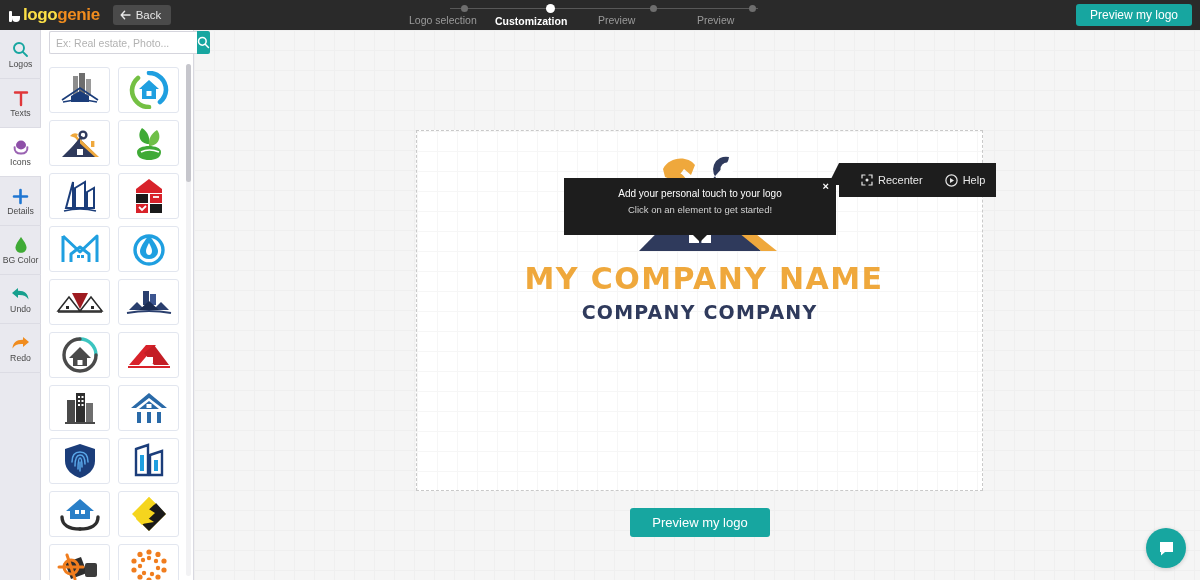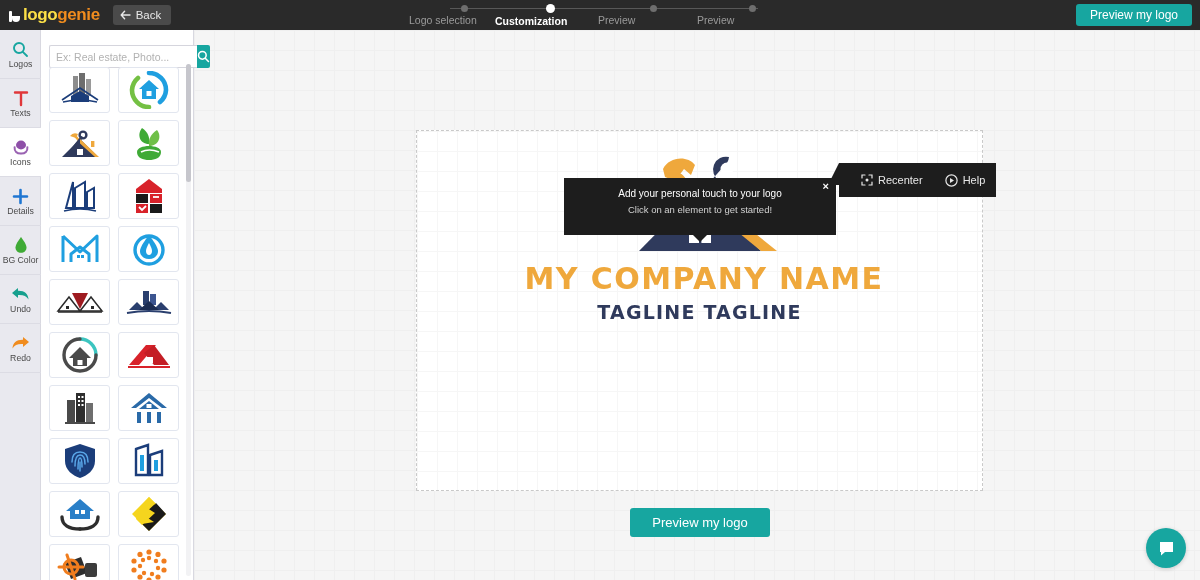--- a/index.html
+++ b/index.html
@@ -106,21 +106,21 @@
 
   
   .panel {
     position: absolute; left: 41px; top: 30px;
     width: 153px; height: 550px;
     background: #ffffff;
     border-right: 1px solid #d8d8e0;
     z-index: 25;
   }
   .search-row {
-    height: 31px; padding: 15px 8px 0 8px;
+    height: 31px; padding: 1px 8px 0 8px;
     display: flex;
   }
   .search-input {
     flex: 1; height: 23px;
     border: 1px solid #d5d5dd; border-right: none;
     border-radius: 2px 0 0 2px;
     padding: 0 6px; font-size: 10.5px;
     font-family: inherit; color: #555;
     outline: none;
   }
@@ -654,21 +654,21 @@
           <path d="M95 44 L172 106 L156 106 L95 56 Z" fill="#efa83c"></path>
           <path d="M95 44 L18 106 L34 106 L95 56 Z" fill="#fff" opacity="0"></path>
 
           <rect x="84" y="76" width="22" height="22" fill="#fff"></rect>
           <rect x="94" y="76" width="2.4" height="22" fill="#2f3a5c"></rect>
           <rect x="84" y="85.8" width="22" height="2.4" fill="#2f3a5c"></rect>
         </svg>
       </div>
 
       <div class="logo-name">MY COMPANY NAME</div>
-      <div class="logo-tagline">TAGLINE TAGLINE</div>
+      <div class="logo-tagline">COMPANY COMPANY</div>
     </div>
   </div>
 
   <div class="canvas-toolbar">
     <div class="tb-item">
       <svg width="12" height="12" viewBox="0 0 12 12">
         <path d="M1 4 V1 H4 M8 1 H11 V4 M11 8 V11 H8 M4 11 H1 V8" stroke="#e8e8e8" stroke-width="1.2" fill="none" stroke-linecap="round"></path>
         <circle cx="6" cy="6" r="1.5" fill="#e8e8e8"></circle>
       </svg>
       <span>Recenter</span>

